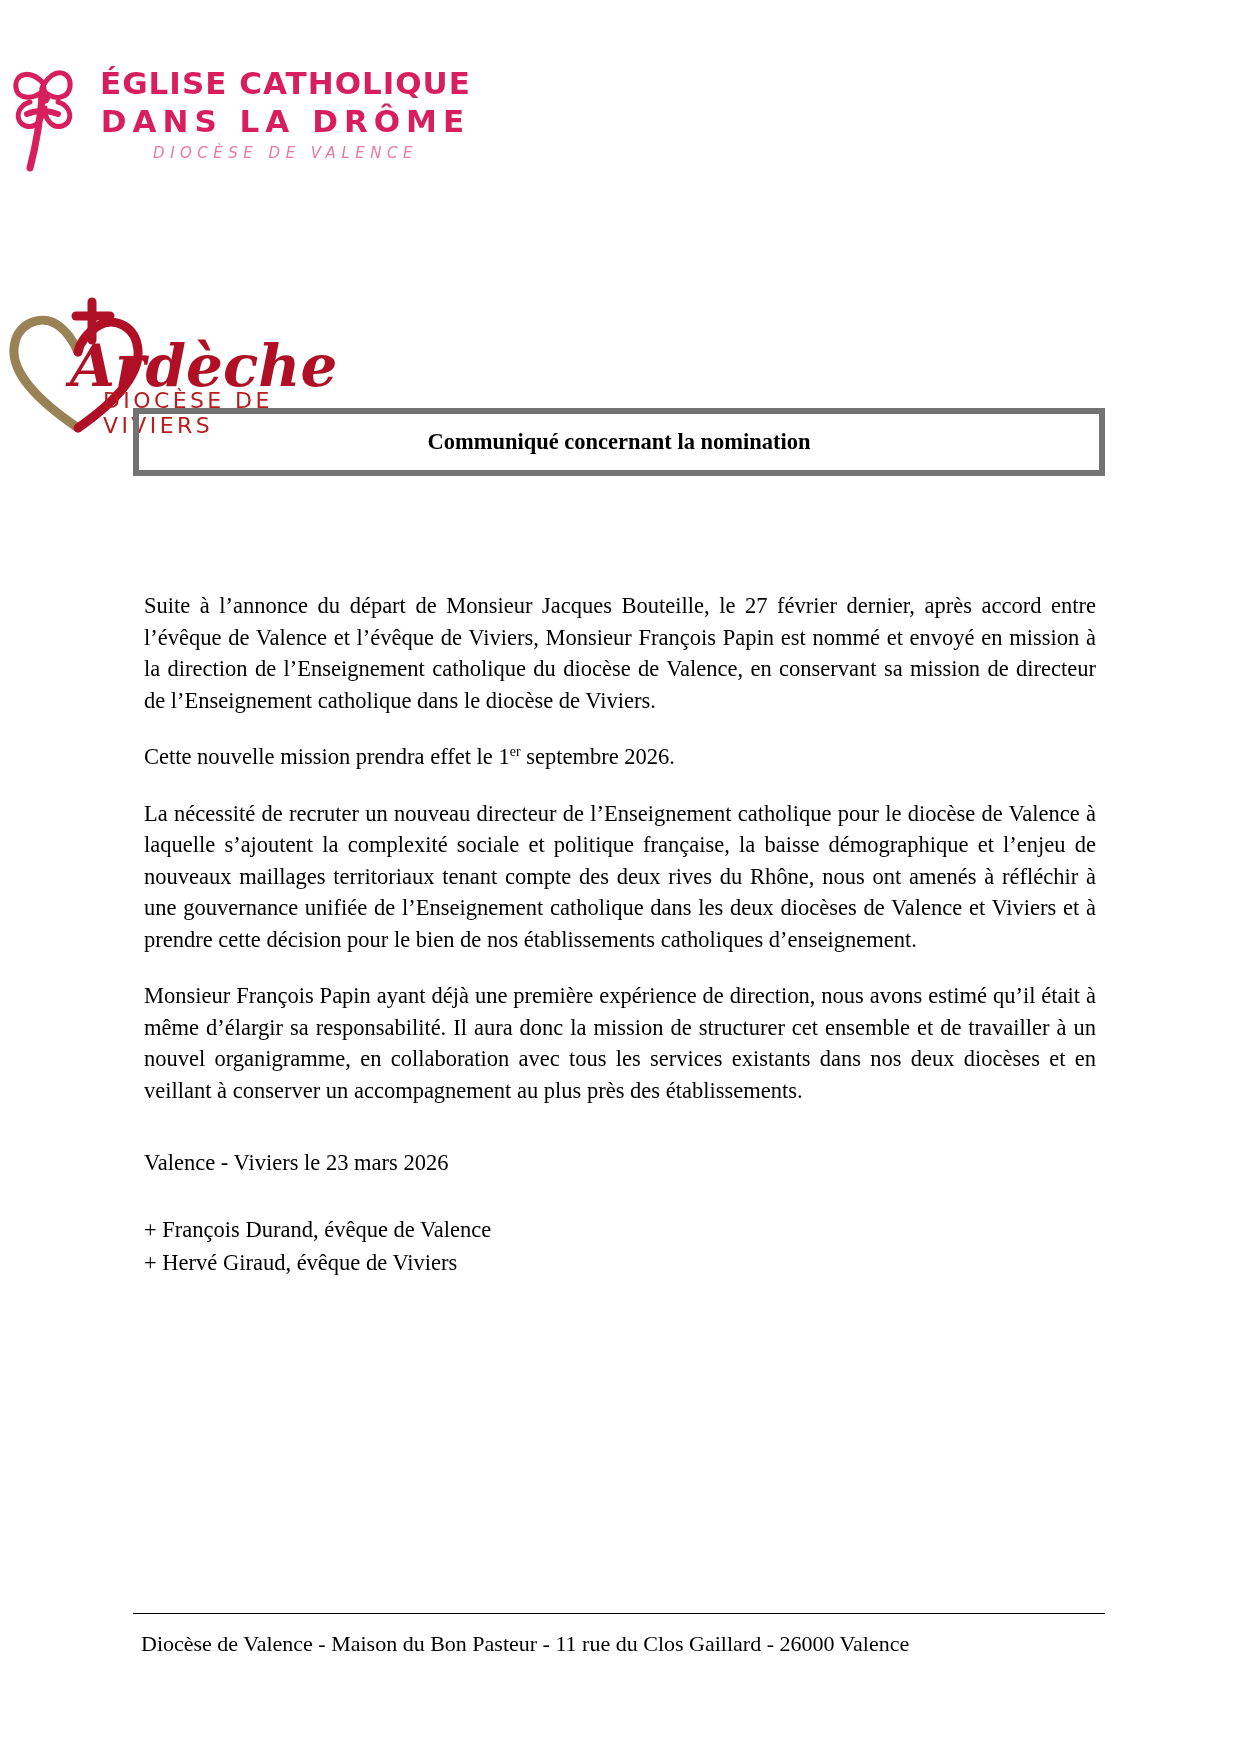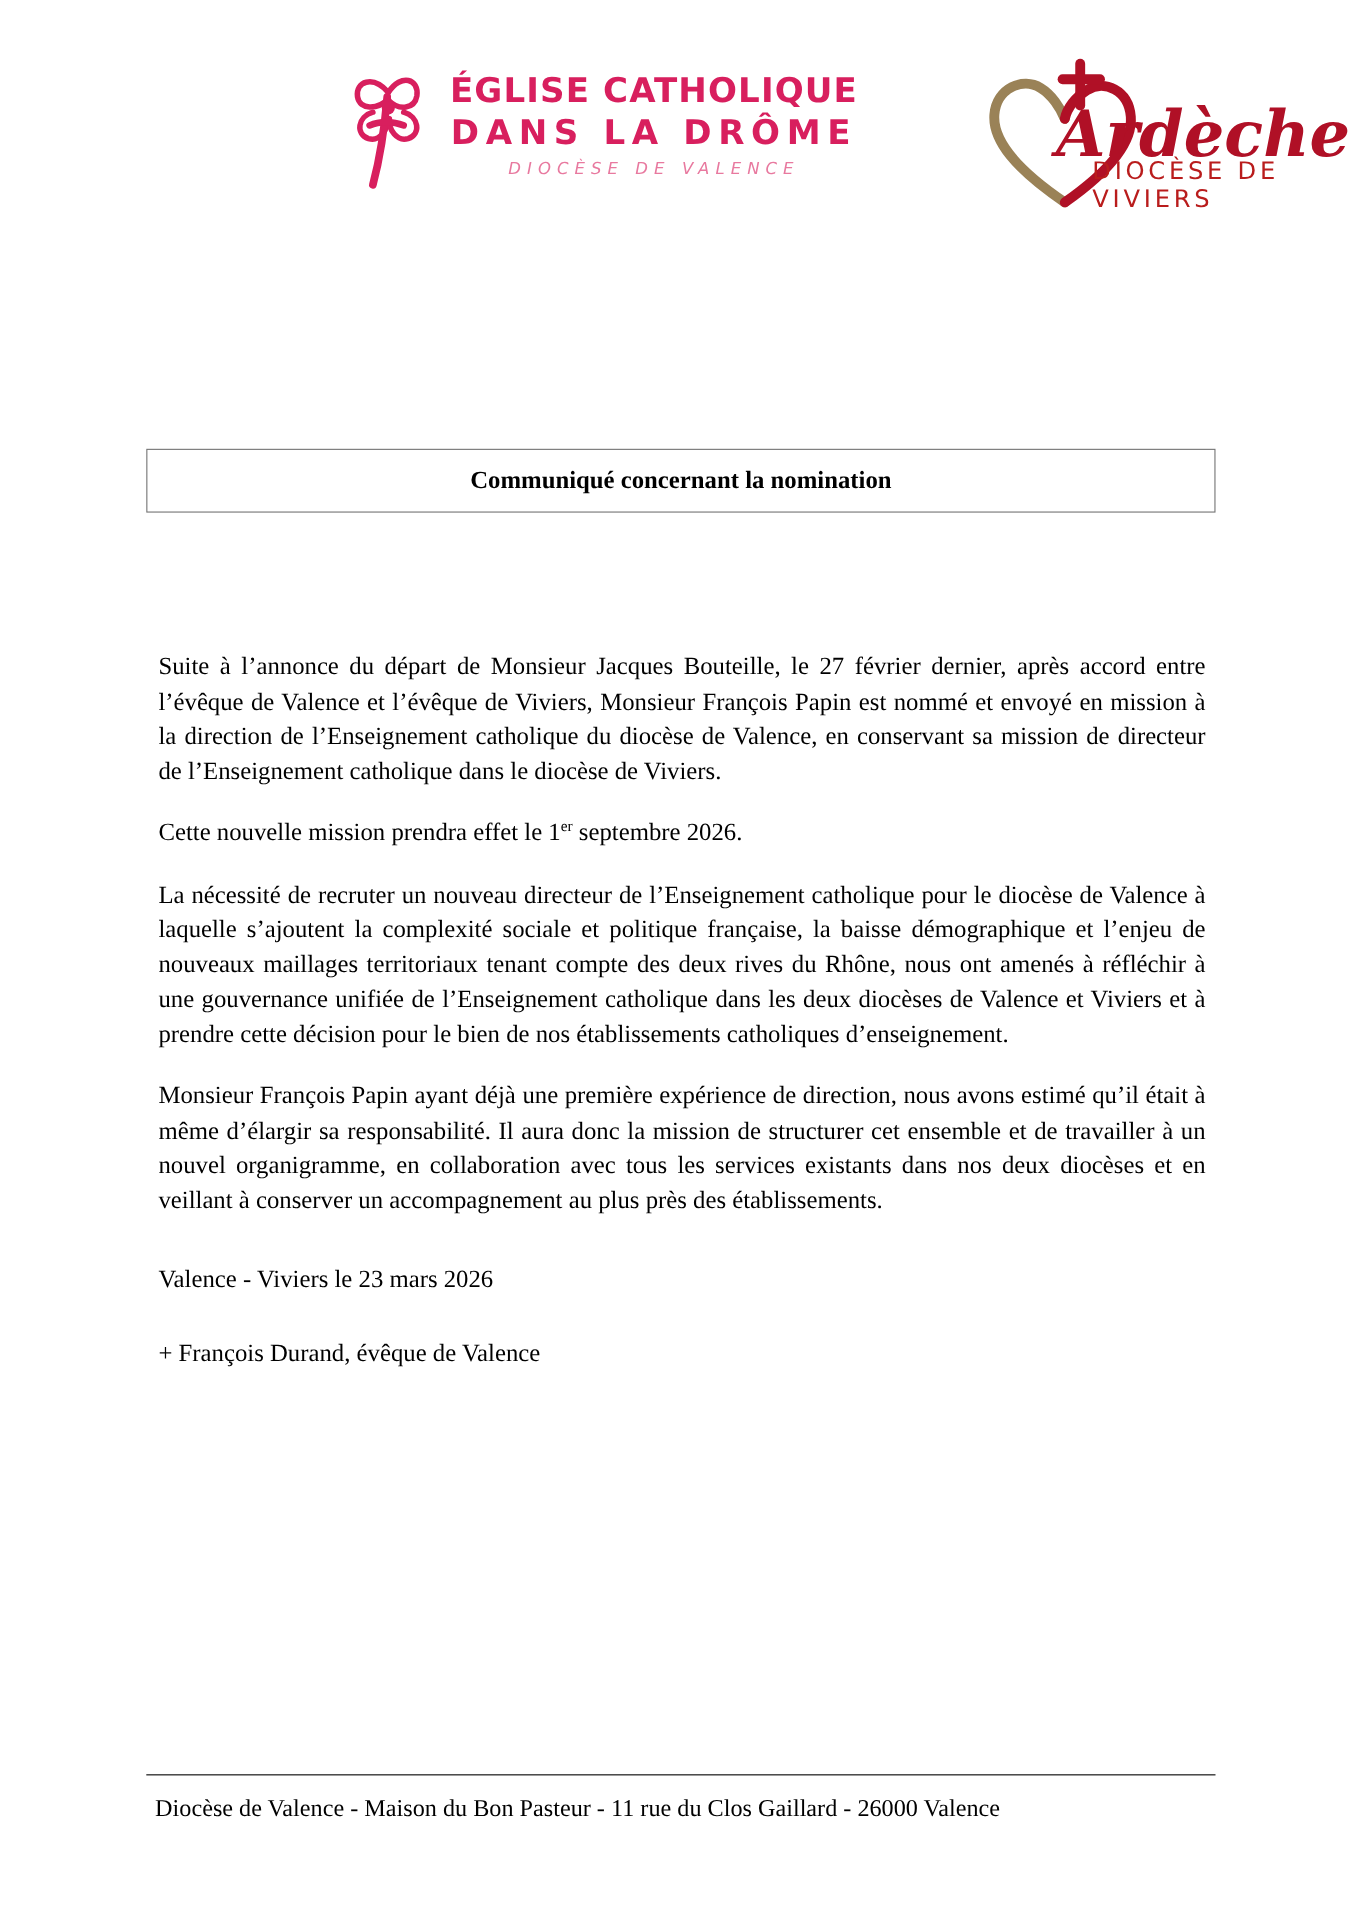--- a/index.html
+++ b/index.html
@@ -18,22 +18,23 @@
 
   
   .logos {
     position: absolute;
     top: 40px;
     left: 0;
     width: 1240px;
     height: 190px;
     display: flex;
     align-items: flex-start;
-    justify-content: flex-end;
+    justify-content: flex-start;
     gap: 110px;
+    flex-direction: column;
   }
 
   .logo-valence {
     display: flex;
     align-items: center;
     gap: 14px;
     margin-top: 14px;
   }
   .logo-valence .mark {
     position: relative;
@@ -104,21 +105,21 @@
     letter-spacing: 3.4px;
     color: #b91c1c;
   }
 
   
   .title-box {
     position: absolute;
     left: 133px;
     top: 408px;
     width: 972px;
-    border: 1px solid #737373;
+    border: 6px solid #737373;
     box-sizing: border-box;
     padding: 12px 10px 13px 10px;
     text-align: center;
   }
   .title-box .line {
     font-family: "Liberation Serif", serif;
     font-weight: bold;
     font-size: 22.5px;
     line-height: 1.38;
   }
@@ -226,18 +227,19 @@
   <p>Suite à l’annonce du départ de Monsieur Jacques Bouteille, le 27 février dernier, après accord entre l’évêque de Valence et l’évêque de Viviers, Monsieur François Papin est nommé et envoyé en mission à la direction de l’Enseignement catholique du diocèse de Valence, en conservant sa mission de directeur de l’Enseignement catholique dans le diocèse de Viviers.</p>
   <p><span>Cette nouvelle mission prendra effet le 1</span><sup>er</sup><span> septembre 2026.</span></p>
   <p>La nécessité de recruter un nouveau directeur de l’Enseignement catholique pour le diocèse de Valence à laquelle s’ajoutent la complexité sociale et politique française, la baisse démographique et l’enjeu de nouveaux maillages territoriaux tenant compte des deux rives du Rhône, nous ont amenés à réfléchir à une gouvernance unifiée de l’Enseignement catholique dans les deux diocèses de Valence et Viviers et à prendre cette décision pour le bien de nos établissements catholiques d’enseignement.</p>
   <p>Monsieur François Papin ayant déjà une première expérience de direction, nous avons estimé qu’il était à même d’élargir sa responsabilité. Il aura donc la mission de structurer cet ensemble et de travailler à un nouvel organigramme, en collaboration avec tous les services existants dans nos deux diocèses et en veillant à conserver un accompagnement au plus près des établissements.</p>
 </div>
 
 <div class="sig-date">Valence - Viviers le 23 mars 2026</div>
 
 <div class="sig-names">
   <div>+ François Durand, évêque de Valence</div>
+  <div>+ Hervé Giraud, évêque de Viviers</div>
 </div>
 
 <div class="footer-rule"></div>
 <div class="footer">
   <div>Diocèse de Valence - Maison du Bon Pasteur - 11 rue du Clos Gaillard - 26000 Valence</div>
 </div>
 
 </body></html>

